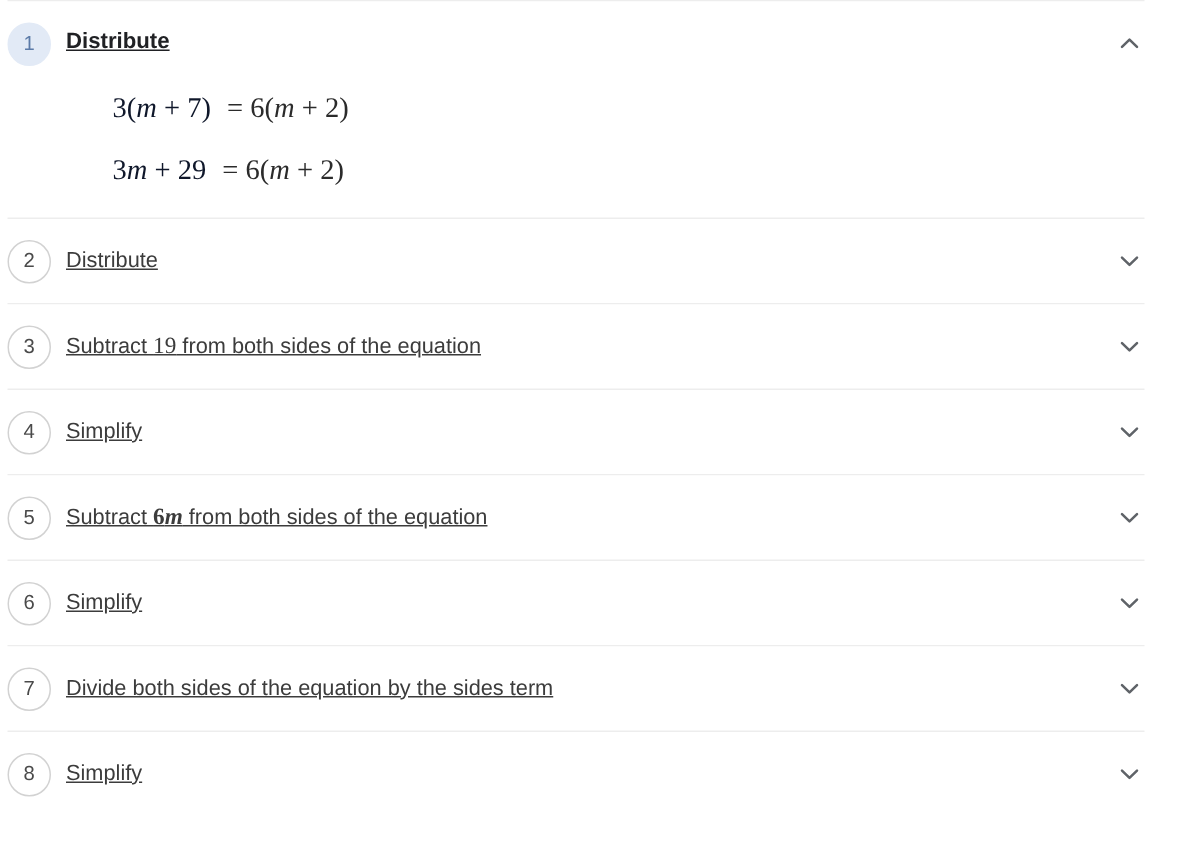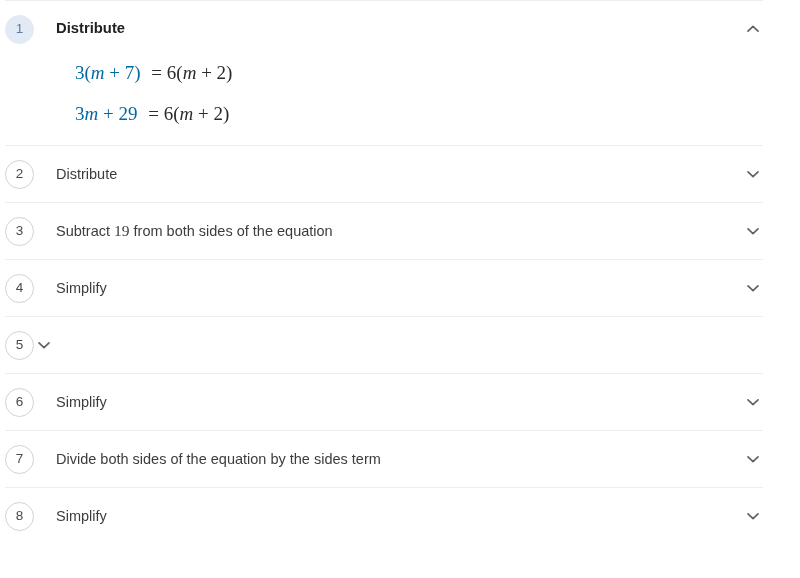--- a/index.html
+++ b/index.html
@@ -59,25 +59,26 @@
   }
 
   .step.active .badge {
     background: #e2eaf6;
     border: 1px solid #e2eaf6;
     color: #5c7ba8;
   }
 
   .step-label {
     flex: 1 1 auto;
-    margin-left: 22px;
+    margin-left: 10px;
     font-size: 14.5px;
     color: #3c3c3c;
     line-height: 1.3;
     white-space: nowrap;
+    text-decoration: underline;
   }
 
   .step.active .step-label {
     font-weight: bold;
     color: #202124;
     font-size: 14.8px;
   }
 
   
   .mi {
@@ -112,21 +113,21 @@
   .eq-line {
     font-family: "Liberation Serif", serif;
     font-size: 19px;
     color: #2b2b2b;
     padding-left: 75px;
     line-height: 1;
     white-space: nowrap;
   }
   .eq-line.first { padding-top: 6px; padding-bottom: 22px; }
 
-  .eq-hl { color: #0369a1; }
+  .eq-hl { color: #0f172a; }
   .eq-var { font-style: italic; }
   .op { padding: 0 3px; }
 </style>
 </head>
 <body>
 
 <div id="steps-panel">
 
   <div class="divider"></div>
 
@@ -190,20 +191,21 @@
         </svg>
       </div>
     </div>
   </div>
 
   <div class="divider"></div>
 
   <div class="step">
     <div class="step-header">
       <div class="badge">5</div>
+      <div class="step-label"><span>Subtract </span><span class="mi-b"><span>6</span><em>m</em></span><span> from both sides of the equation</span></div>
       <div class="chevron">
         <svg width="18" height="18" viewBox="0 0 18 18" fill="none">
           <path d="M4 6.8 L9 11.6 L14 6.8" stroke="currentColor" stroke-width="1.7" stroke-linecap="round" stroke-linejoin="round"></path>
         </svg>
       </div>
     </div>
   </div>
 
   <div class="divider"></div>
 

